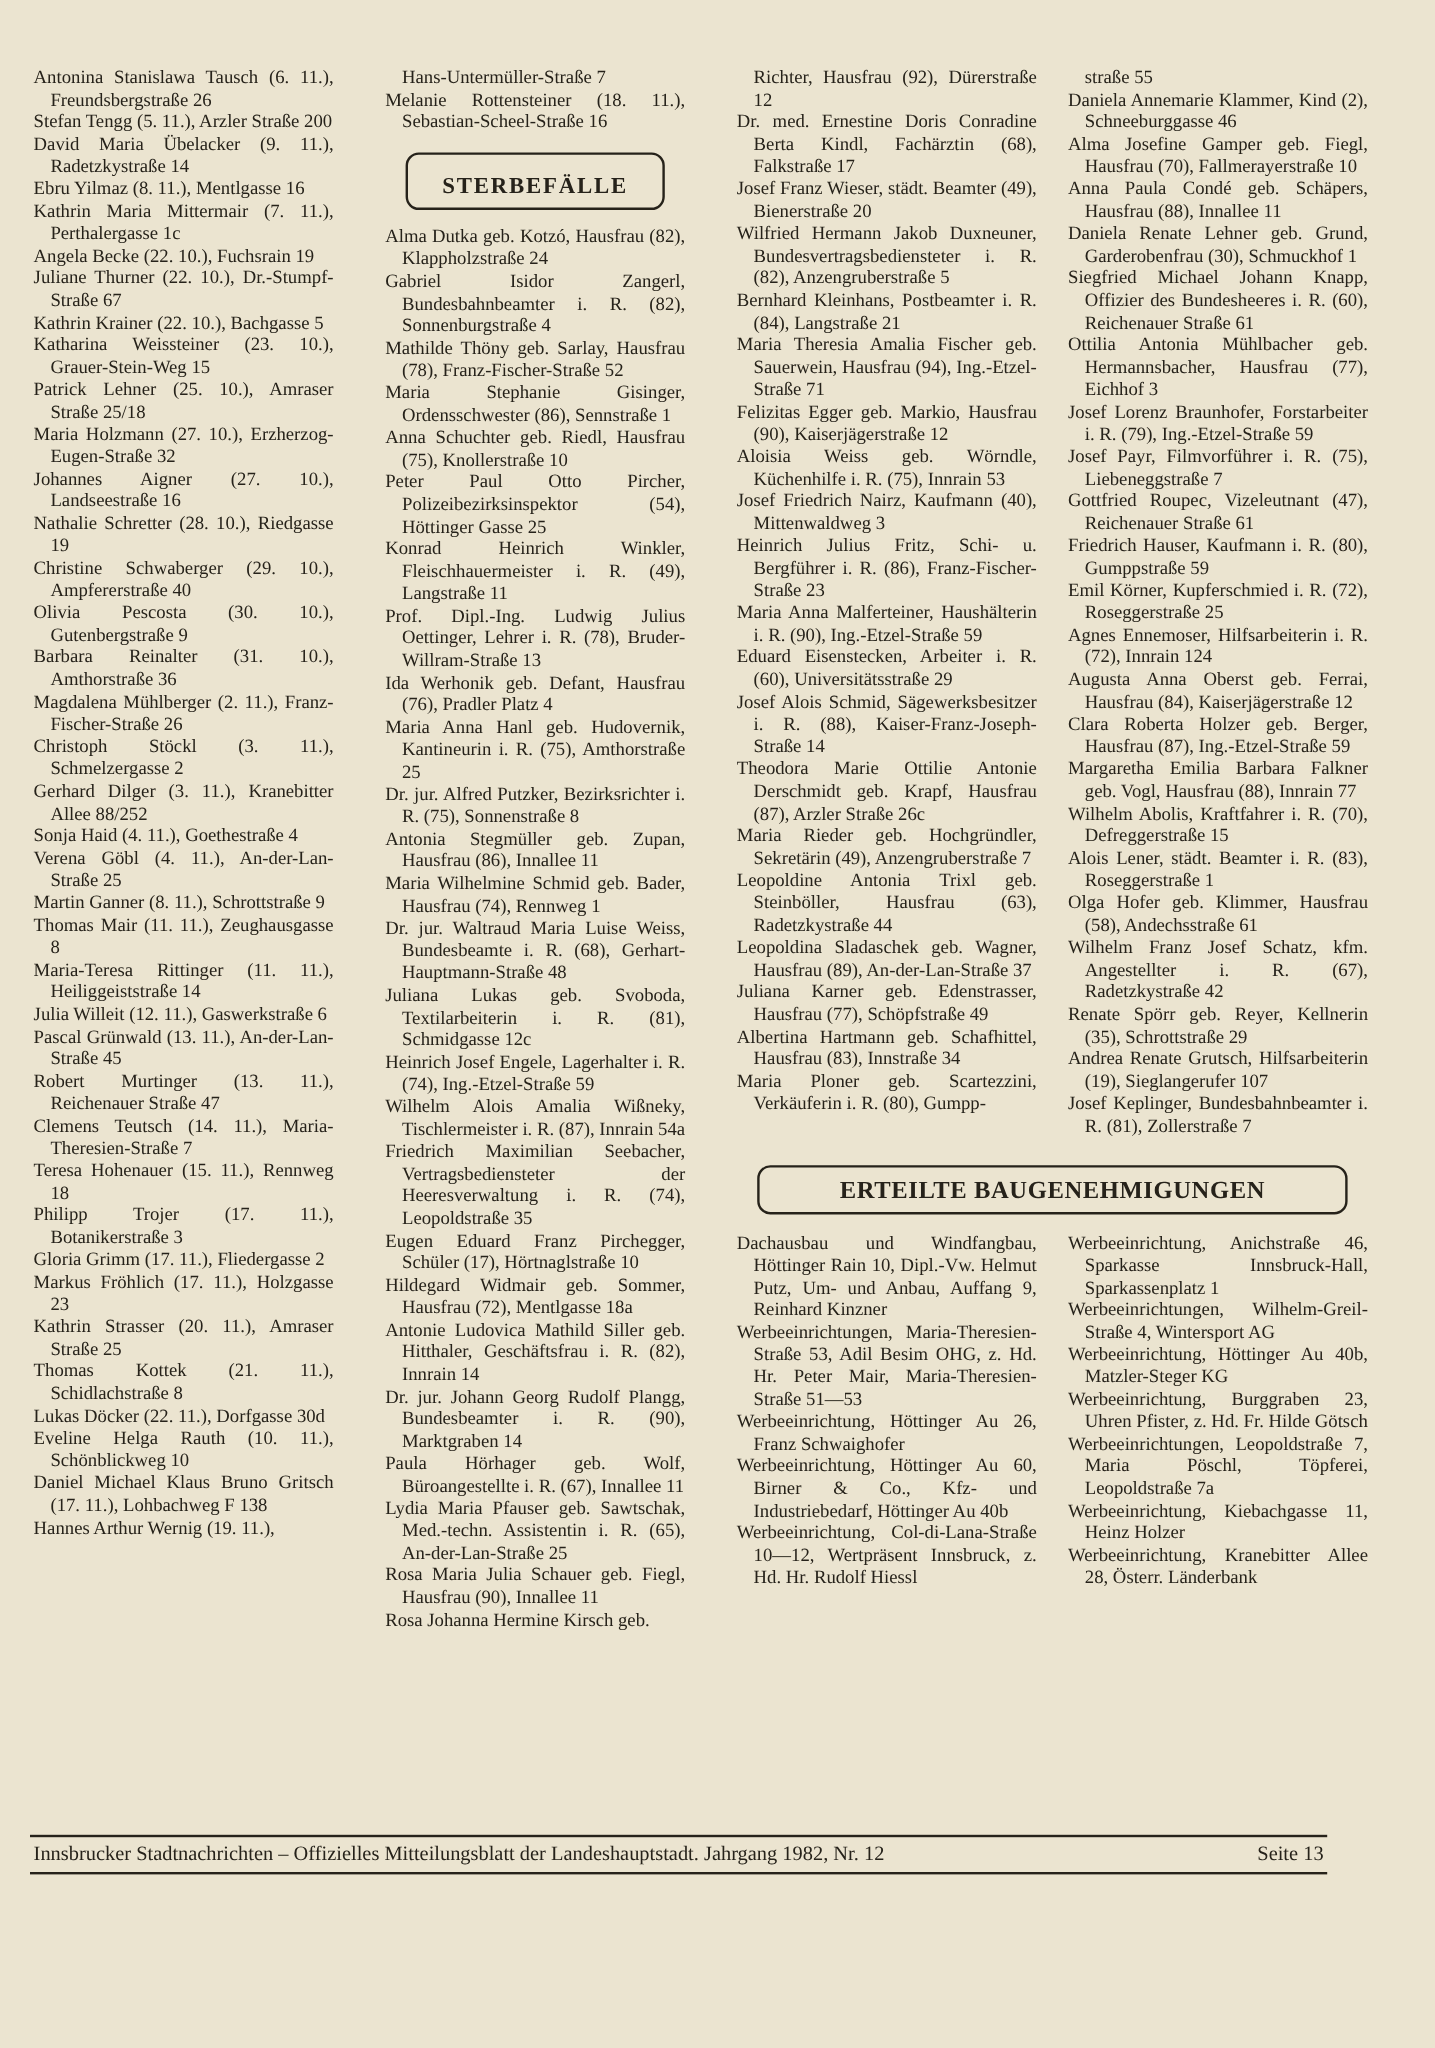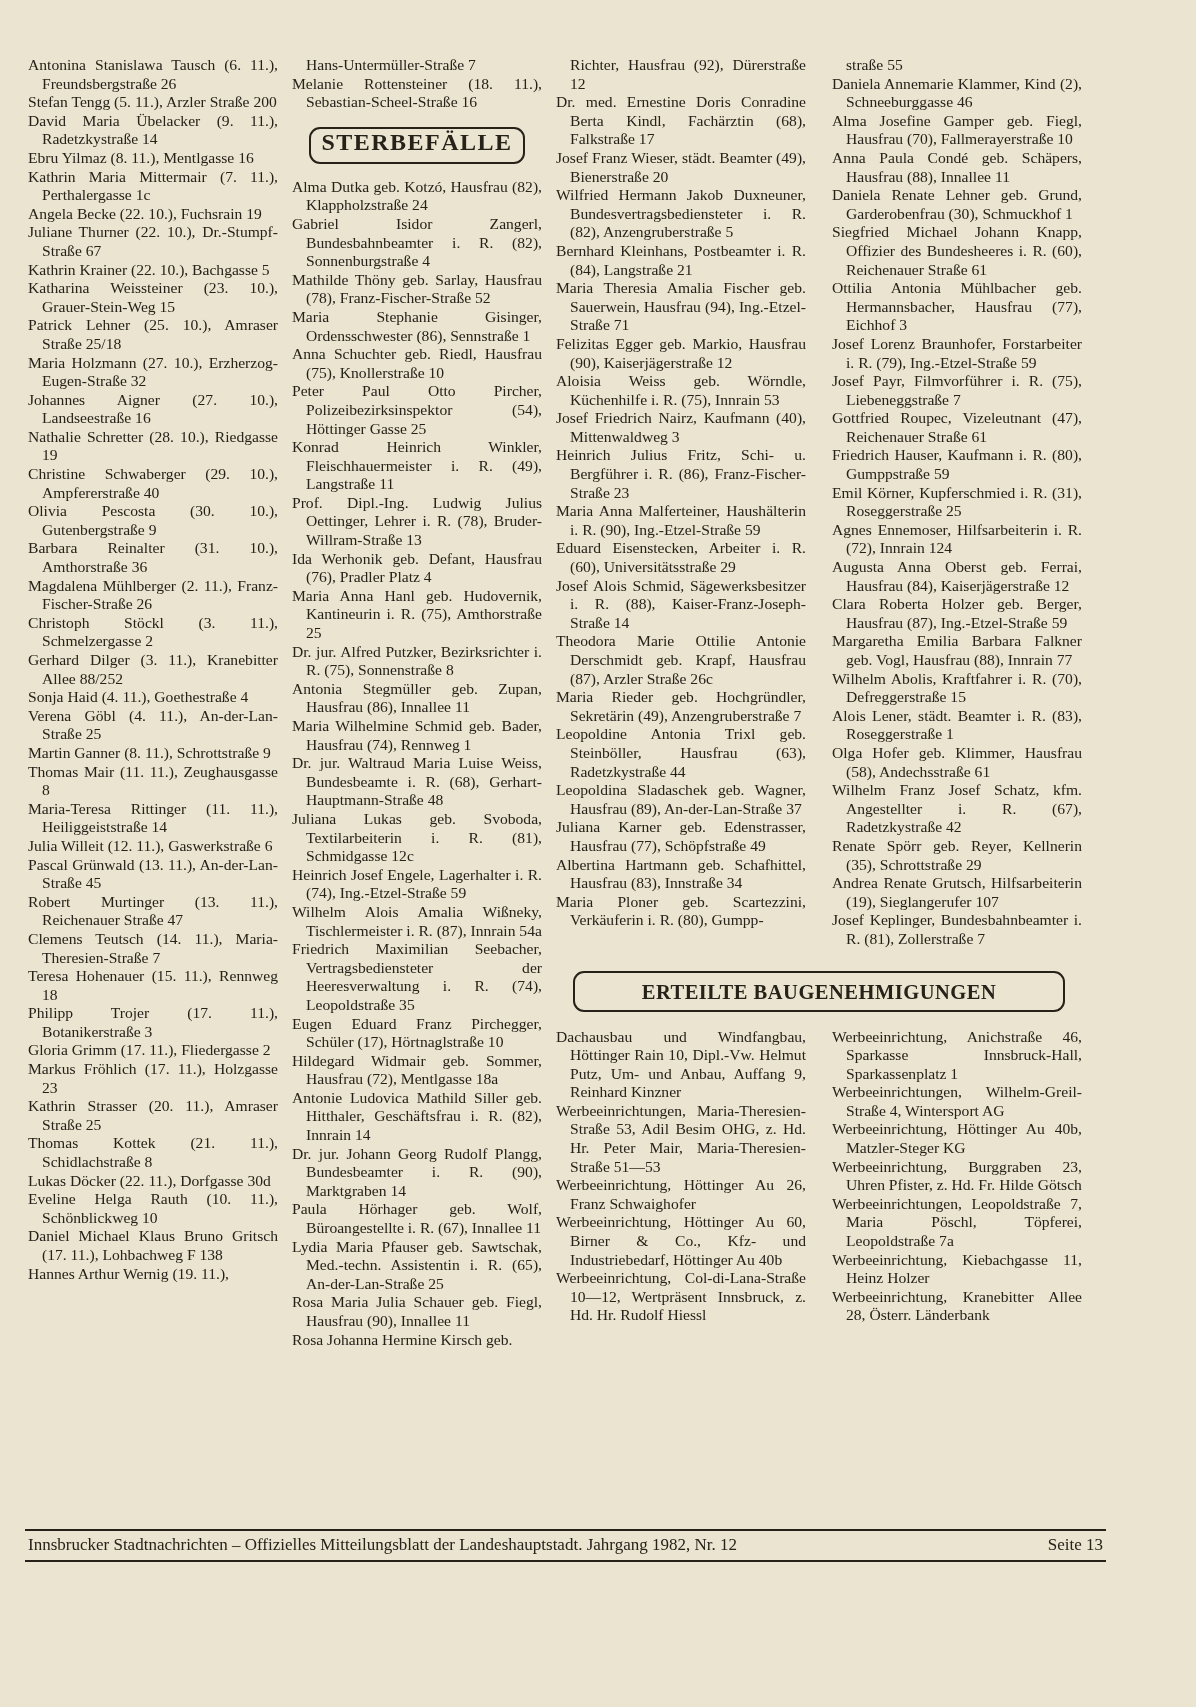--- a/index.html
+++ b/index.html
@@ -10,21 +10,21 @@
     background: var(--paper);
     color: var(--ink);
     font-family: "Liberation Serif", "DejaVu Serif", serif;
   }
   .page {
     position:relative;
     width:1196px; height:1707px;
     padding:56px 0 0 28px;
     overflow:hidden;
   }
-  .cols { display:flex; gap:14px; }
+  .cols { display:flex; gap:43px; }
   .col { width:250px; flex:0 0 250px; }
   .right-half { width:526px; flex:0 0 526px; }
   .cols2 { display:flex; gap:26px; }
   .cols2 .col { width:250px; flex:0 0 250px; }
   .entry {
     margin:0;
     font-size:15.6px;
     line-height:18.6px;
     text-align:justify;
     padding-left:14px;
@@ -35,22 +35,22 @@
   .hbox {
     border:2.5px solid var(--ink);
     border-radius:11px;
     text-align:center;
     font-weight:bold;
     color:var(--ink);
   }
   .hbox-deaths {
     width:216px;
     margin:15px auto 14px auto;
-    padding:0 0 6px 0;
-    font-size:24px;
+    padding:16px 0 6px 0;
+    font-size:19px;
     letter-spacing:1.5px;
   }
   .hbox-permits {
     width:492px;
     margin:22px auto 16px auto;
     padding:8px 0 6px 0;
     font-size:20.5px;
     letter-spacing:0.5px;
   }
   .footer {
@@ -180,21 +180,21 @@
             <p class="entry">Daniela Annemarie Klammer, Kind (2), Schneeburggasse 46</p>
             <p class="entry">Alma Josefine Gamper geb. Fiegl, Hausfrau (70), Fallmerayerstraße 10</p>
             <p class="entry">Anna Paula Condé geb. Schäpers, Hausfrau (88), Innallee 11</p>
             <p class="entry">Daniela Renate Lehner geb. Grund, Garderobenfrau (30), Schmuckhof 1</p>
             <p class="entry">Siegfried Michael Johann Knapp, Offizier des Bundesheeres i. R. (60), Reichenauer Straße 61</p>
             <p class="entry">Ottilia Antonia Mühlbacher geb. Hermannsbacher, Hausfrau (77), Eichhof 3</p>
             <p class="entry">Josef Lorenz Braunhofer, Forstarbeiter i. R. (79), Ing.-Etzel-Straße 59</p>
             <p class="entry">Josef Payr, Filmvorführer i. R. (75), Liebeneggstraße 7</p>
             <p class="entry">Gottfried Roupec, Vizeleutnant (47), Reichenauer Straße 61</p>
             <p class="entry">Friedrich Hauser, Kaufmann i. R. (80), Gumppstraße 59</p>
-            <p class="entry">Emil Körner, Kupferschmied i. R. (31), Roseggerstraße 25</p>
+            <p class="entry">Emil Körner, Kupferschmied i. R. (72), Roseggerstraße 25</p>
             <p class="entry">Agnes Ennemoser, Hilfsarbeiterin i. R. (72), Innrain 124</p>
             <p class="entry">Augusta Anna Oberst geb. Ferrai, Hausfrau (84), Kaiserjägerstraße 12</p>
             <p class="entry">Clara Roberta Holzer geb. Berger, Hausfrau (87), Ing.-Etzel-Straße 59</p>
             <p class="entry">Margaretha Emilia Barbara Falkner geb. Vogl, Hausfrau (88), Innrain 77</p>
             <p class="entry">Wilhelm Abolis, Kraftfahrer i. R. (70), Defreggerstraße 15</p>
             <p class="entry">Alois Lener, städt. Beamter i. R. (83), Roseggerstraße 1</p>
             <p class="entry">Olga Hofer geb. Klimmer, Hausfrau (58), Andechsstraße 61</p>
             <p class="entry">Wilhelm Franz Josef Schatz, kfm. Angestellter i. R. (67), Radetzkystraße 42</p>
             <p class="entry">Renate Spörr geb. Reyer, Kellnerin (35), Schrottstraße 29</p>
             <p class="entry">Andrea Renate Grutsch, Hilfsarbeiterin (19), Sieglangerufer 107</p>

